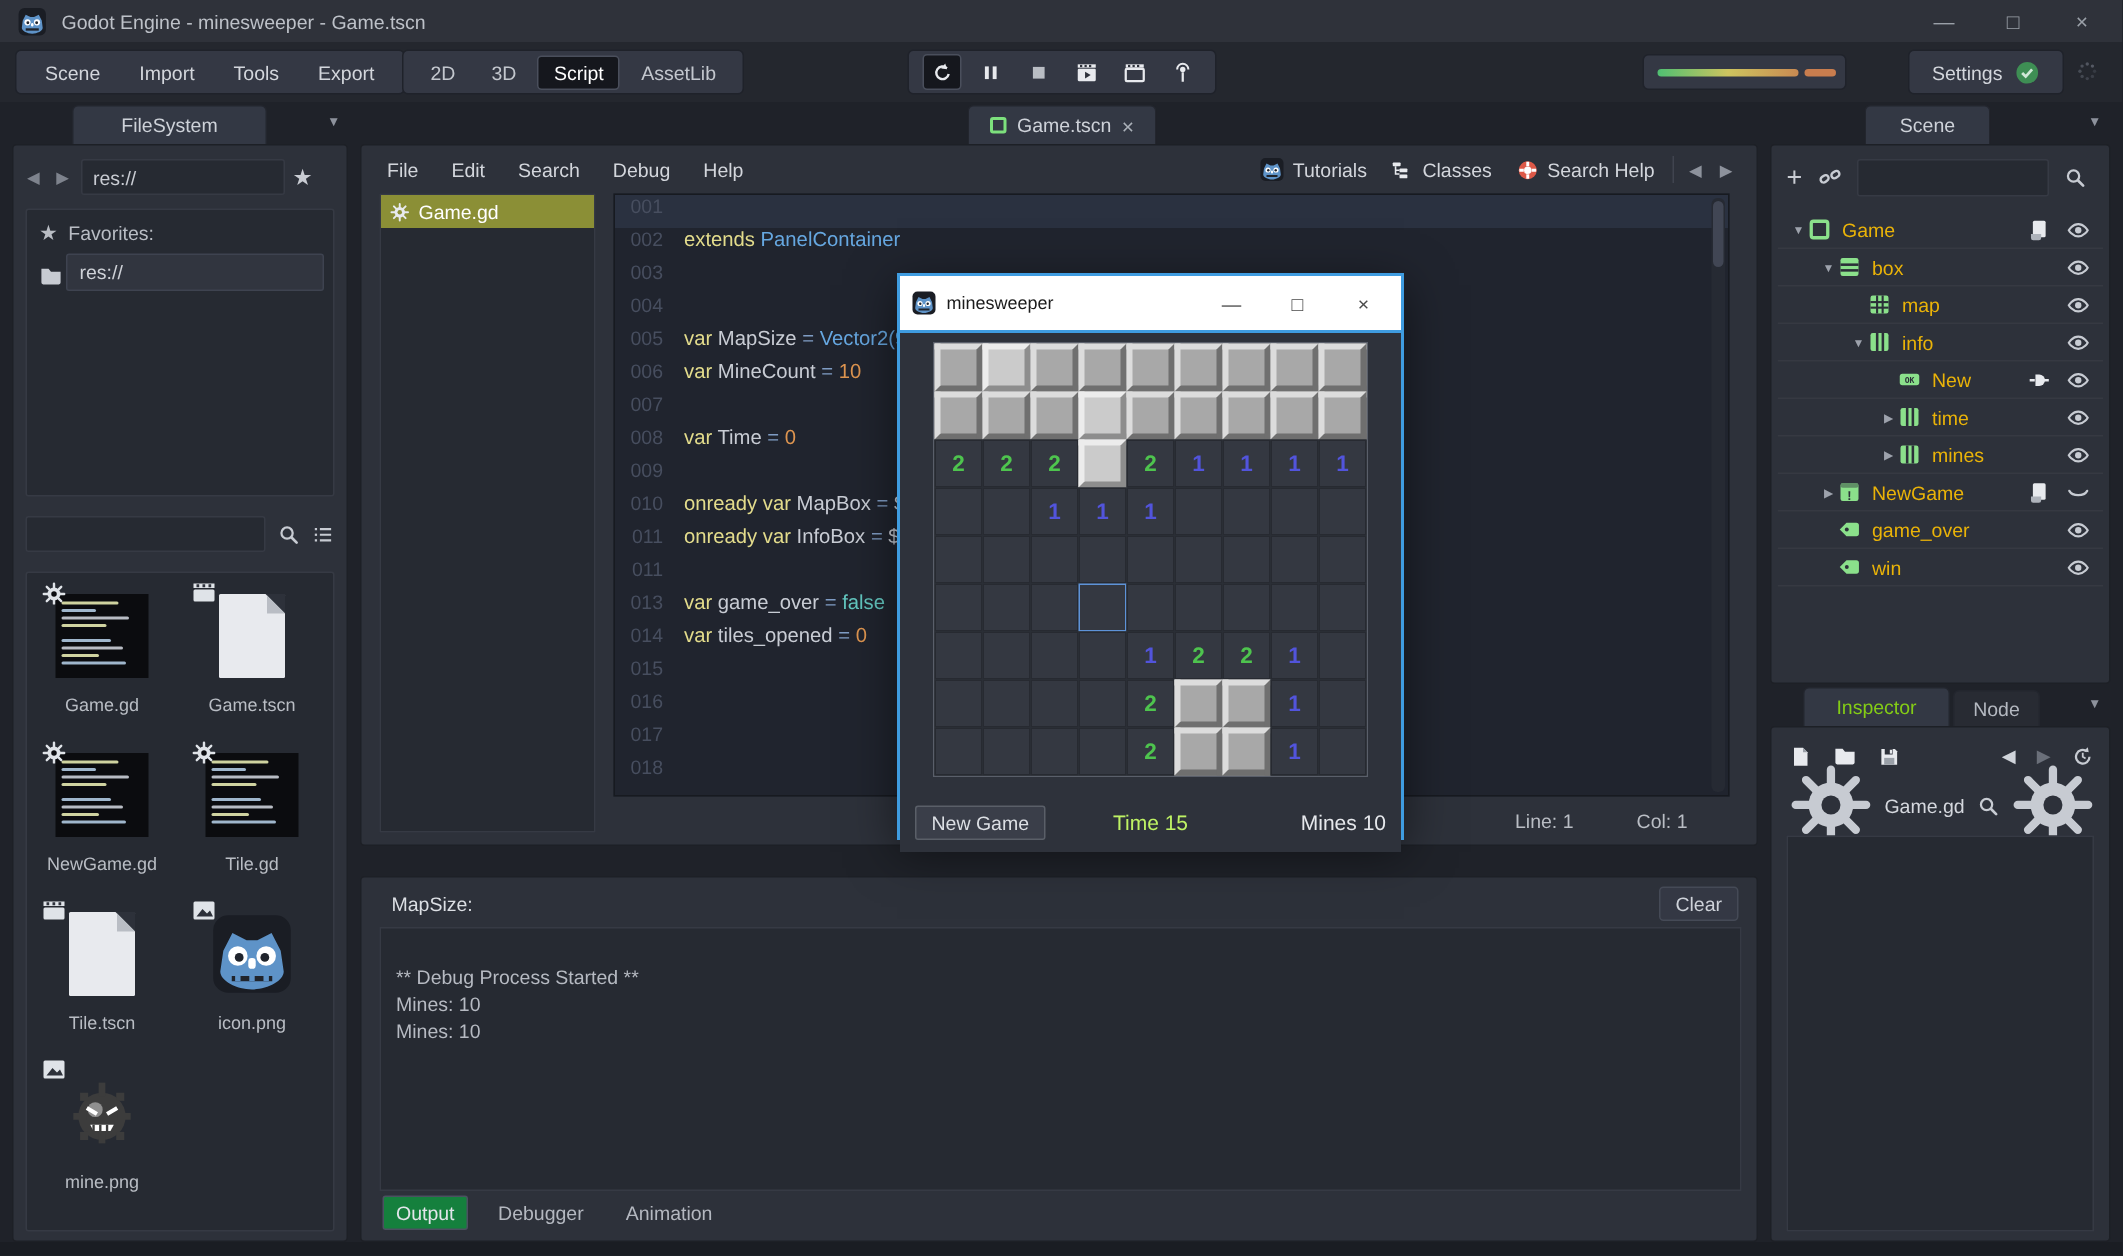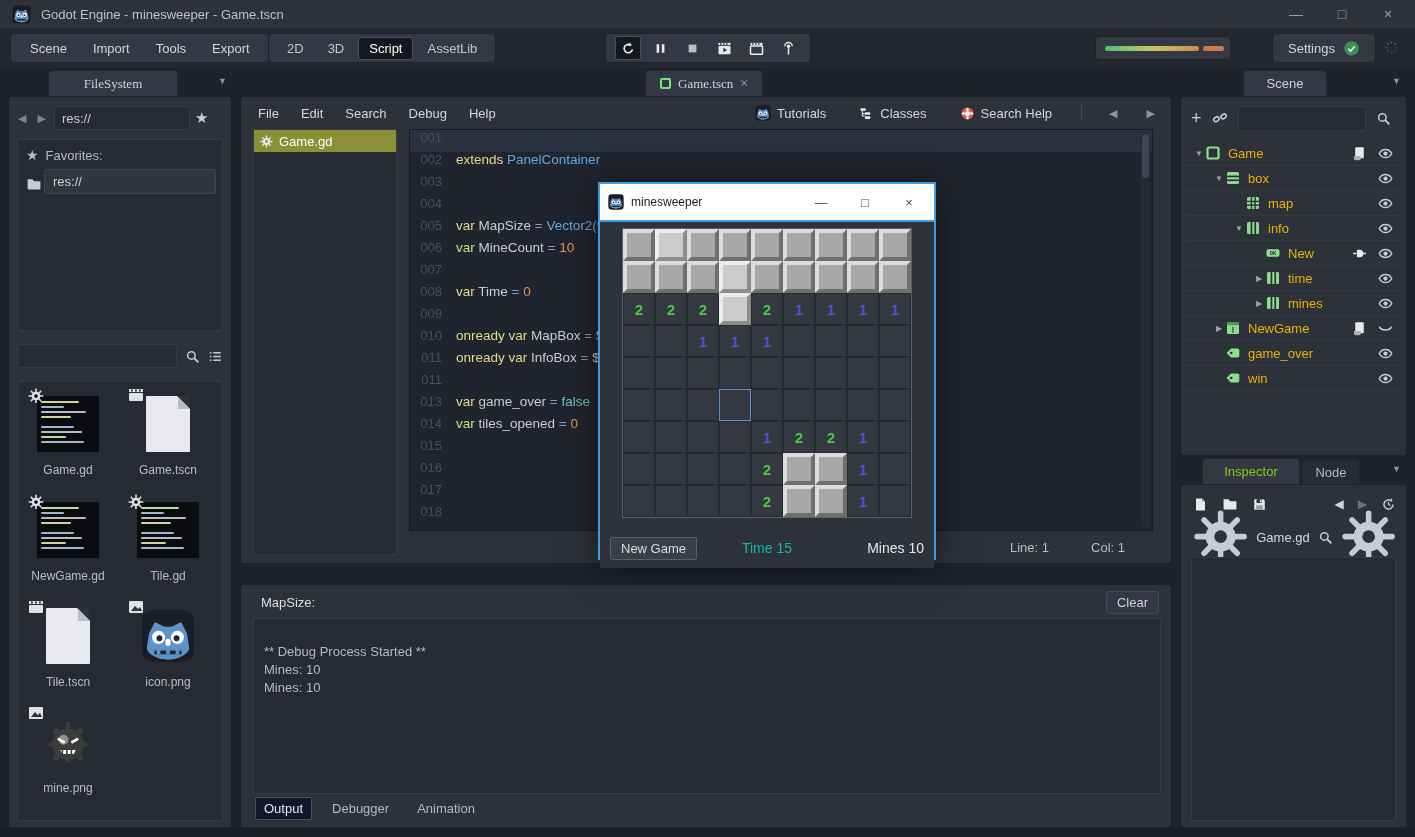--- a/index.html
+++ b/index.html
@@ -22,21 +22,21 @@
   .ws-tab.active{background:#15171d;border:1px solid #4a4f5c;color:#fff;}
   .play-btn{width:26px;height:24px;display:flex;align-items:center;justify-content:center;margin:0 3px;border-radius:3px;}
   .play-btn.pressed{background:#15171d;border:1px solid #4a4f5c;}
   #perf-bar{left:1095px;top:8px;width:136px;height:24px;background:#343844;border:1px solid #1f222a;border-radius:4px;}
   #perf-seg1{position:absolute;left:9px;top:9px;width:94px;height:5px;border-radius:3px;background:linear-gradient(90deg,#4fbf72,#cdc45f,#c98a52);}
   #perf-seg2{position:absolute;left:107px;top:9px;width:21px;height:5px;border-radius:3px;background:#c97d4e;}
   #settings-btn{left:1272px;width:104px;justify-content:center;gap:8px;color:#d3d6dc;}
   #spinner{left:1384px;top:12px;}
 
   
-  #tabstrip{top:68px;left:0;width:1392px;height:28px;font-family:Liberation Serif, serif;}
+  #tabstrip{top:68px;left:0;width:1392px;height:28px;}
   .dock-tab{position:absolute;top:2px;height:26px;background:#333844;border:1px solid #23262e;border-bottom:none;border-radius:4px 4px 0 0;display:flex;align-items:center;justify-content:center;color:#ced2d9;padding:0 14px;gap:7px;}
   .drop{position:absolute;top:8px;color:#8d929c;font-size:9px;}
   .scene-sq{width:11px;height:11px;border:2px solid #7de07d;border-radius:2px;}
   .tab-close{color:#aab0b8;font-size:14px;}
 
   
   .panel{background:#2d313a;border:1px solid #1d2026;border-radius:3px;}
   .inset{background:#262a32;border:1px solid #363a44;border-radius:2px;}
   input.godot{background:#262a32;border:1px solid #363a44;border-radius:2px;color:#c9ccd3;font-size:13px;padding:0 7px;height:24px;font-family:"Liberation Sans",sans-serif;outline:none;}
 
@@ -56,21 +56,21 @@
   .file-label{color:#b9bdc4;font-size:12px;margin-top:3px;}
   .thumb-script{width:62px;height:56px;background:#0b0c0f;padding:5px 4px;display:flex;flex-direction:column;gap:3px;}
   .thumb-script i{display:block;height:2px;border-radius:1px;}
   .thumb-page{width:44px;height:56px;background:#e8eaee;position:relative;border-radius:1px;}
   .thumb-page:before{content:"";position:absolute;right:0;top:0;border-style:solid;border-width:0 13px 13px 0;border-color:transparent #2d313a transparent transparent;}
   .thumb-page:after{content:"";position:absolute;right:0px;top:1px;border-style:solid;border-width:12px 0 0 12px;border-color:transparent transparent transparent #b9bdc4;}
 
   
   #script-editor{left:240px;top:96px;width:932px;height:468px;}
   #script-menubar{position:absolute;top:2px;left:6px;right:10px;height:28px;display:flex;align-items:center;}
-  #script-menubar .right{margin-left:auto;display:flex;align-items:center;gap:17px;color:#d3d6dc;}
+  #script-menubar .right{margin-left:auto;display:flex;align-items:center;gap:0;color:#d3d6dc;}
   .help-btn{display:flex;align-items:center;gap:6px;padding:0 8px;}
   .vsep{width:1px;height:18px;background:#40444f;margin:0 4px;}
   #script-list{position:absolute;left:12px;top:32px;width:144px;height:426px;background:#262a32;border:1px solid #363a44;}
   .script-item{height:22px;display:flex;align-items:center;gap:6px;padding:0 6px;}
   .script-item.active{background:#8b8f36;color:#fff;}
   #code-area{position:absolute;left:168px;top:32px;width:744px;height:402px;background:#20242e;border:1px solid #171a20;overflow:hidden;}
   .code-line{height:22px;display:flex;font-family:Liberation Sans, sans-serif;font-size:13.5px;white-space:pre;}
   .code-line.cur{background:#2a3140;}
   .ln{width:46px;text-align:right;color:#474e5f;padding-right:14px;flex:none;font-size:13px;}
   .t-kw{color:#e3dc8c;} .t-tx{color:#c8ccd4;} .t-op{color:#7f9cc4;} .t-nu{color:#de9550;} .t-cl{color:#66a7e0;} .t-ct{color:#63c7c0;}
@@ -78,21 +78,21 @@
   #code-thumb{position:absolute;left:1px;top:2px;width:7px;height:44px;background:#414654;border-radius:4px;}
   #editor-status{position:absolute;right:46px;bottom:8px;display:flex;gap:42px;color:#b9bdc4;}
 
   
   #output-panel{left:240px;top:584px;width:932px;height:244px;}
   #output-header{position:absolute;top:5px;left:20px;right:12px;height:24px;display:flex;align-items:center;color:#dcdfe4;}
   #clear-btn{margin-left:auto;background:#343844;border:1px solid #454a56;border-radius:3px;color:#ced2d9;padding:3px 10px;}
   #output-log{position:absolute;left:12px;top:33px;width:908px;height:176px;background:#262a32;border:1px solid #363a44;padding:24px 10px 0 10px;color:#b6bac2;line-height:18px;}
   #output-tabs{position:absolute;left:14px;bottom:7px;display:flex;align-items:center;gap:12px;}
   .out-tab{color:#b4b8c0;padding:3px 8px;}
-  .out-tab.active{background:#0f172a;border:1px solid #4b5160;border-radius:2px;color:#e2e5ea;}
+  .out-tab.active{background:#15803d;border:1px solid #4b5160;border-radius:2px;color:#e2e5ea;}
 
   
   #right-dock{left:1180px;top:70px;width:227px;height:758px;}
   #scene-tab{position:absolute;left:63px;top:0px;height:26px;width:84px;background:#333844;border:1px solid #23262e;border-bottom:none;border-radius:4px 4px 0 0;display:flex;align-items:center;justify-content:center;color:#ced2d9;}
   #scene-panel{position:absolute;left:0;top:26px;width:227px;height:360px;}
   #scene-toolbar{position:absolute;top:8px;left:10px;right:8px;height:26px;display:flex;align-items:center;gap:10px;}
   #scene-tree{position:absolute;left:4px;top:44px;right:4px;bottom:6px;overflow:hidden;}
   .tree-row{height:25px;display:flex;align-items:center;position:relative;border-bottom:1px solid rgba(255,255,255,0.045);}
   .tree-arrow{width:12px;font-size:8px;color:#9da2ac;text-align:center;flex:none;}
   .tree-icon{width:16px;height:16px;flex:none;margin-right:7px;}
@@ -118,21 +118,21 @@
   #ms-content{position:relative;margin-top:2px;height:346px;background:#2e323b;}
   #ms-grid{position:absolute;left:22px;top:6px;display:grid;grid-template-columns:repeat(9,32px);grid-auto-rows:32px;border:1px solid #5a5f6a;}
   .cell{width:32px;height:32px;display:flex;align-items:center;justify-content:center;font-weight:bold;font-size:15px;}
   .cell.c{background:#a8a8a8;border:4px solid;border-color:#dcdcdc #6f6f6f #6f6f6f #dcdcdc;}
   .cell.cl{background:#cbcbcb;border:4px solid;border-color:#ececec #8d8d8d #8d8d8d #ececec;}
   .cell.o{background:#343841;border:1px solid #272a31;}
   .cell.f{background:#343841;border:1px solid #5e93d8;}
   .cell.n1{color:#5254dc;} .cell.n2{color:#4ec44e;}
   #ms-footer{position:absolute;left:10px;right:10px;bottom:8px;height:24px;display:flex;align-items:center;}
   #ms-newgame{background:#3a3e49;border:1px solid #5a5f68;border-radius:2px;color:#dcdfe4;padding:3px 10px;font-size:13px;}
-  #ms-time{position:absolute;left:0;right:0;text-align:center;color:#14b8a6;font-size:14px;}
+  #ms-time{position:absolute;left:0;right:0;text-align:center;color:#bef264;font-size:14px;}
   #ms-mines{margin-left:auto;color:#e6e8ec;font-size:14px;z-index:2;}
 </style>
 </head>
 <body>
 
 <div class="abs" id="titlebar">
   <span class="godot-logo" style="margin-left:12px;">
       <svg viewBox="0 0 24 24" width="19" height="19">
         <rect x="0.5" y="0.5" width="23" height="23" rx="5" fill="#1a1d24"></rect>
         <path d="M4 11 l2.5-5 4 2 h3 l4-2 2.5 5 0.8 6 c0 2.6-4.6 5-8.8 5 s-8.8-2.4-8.8-5Z" fill="#5e93c8"></path>

